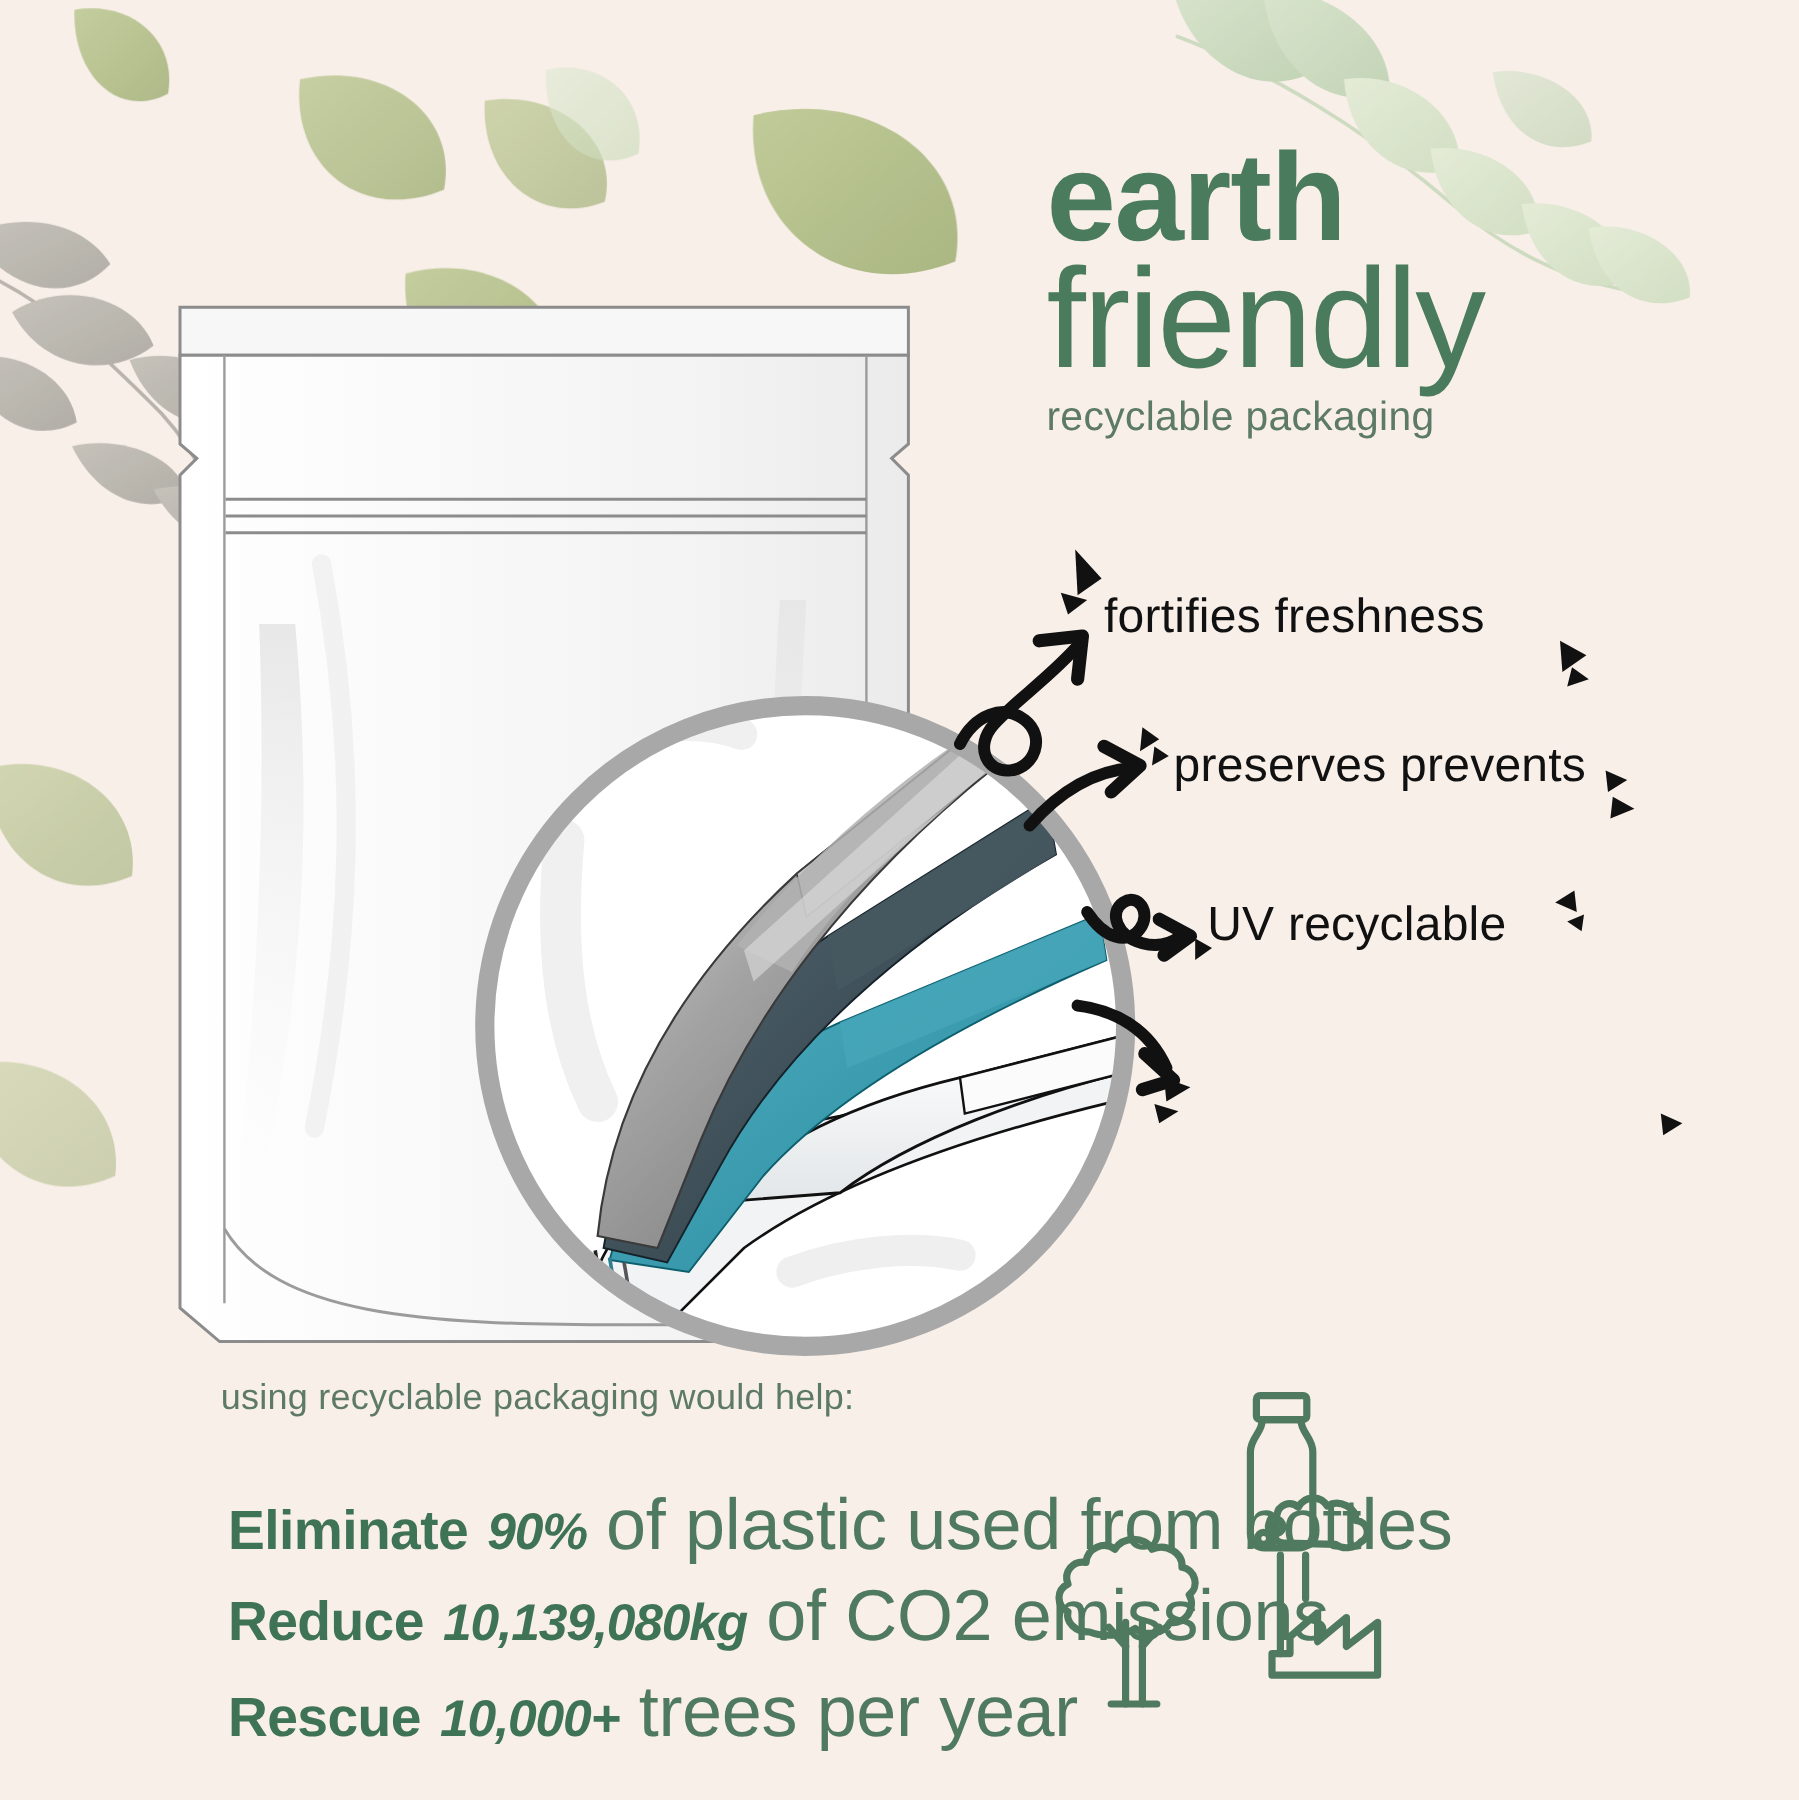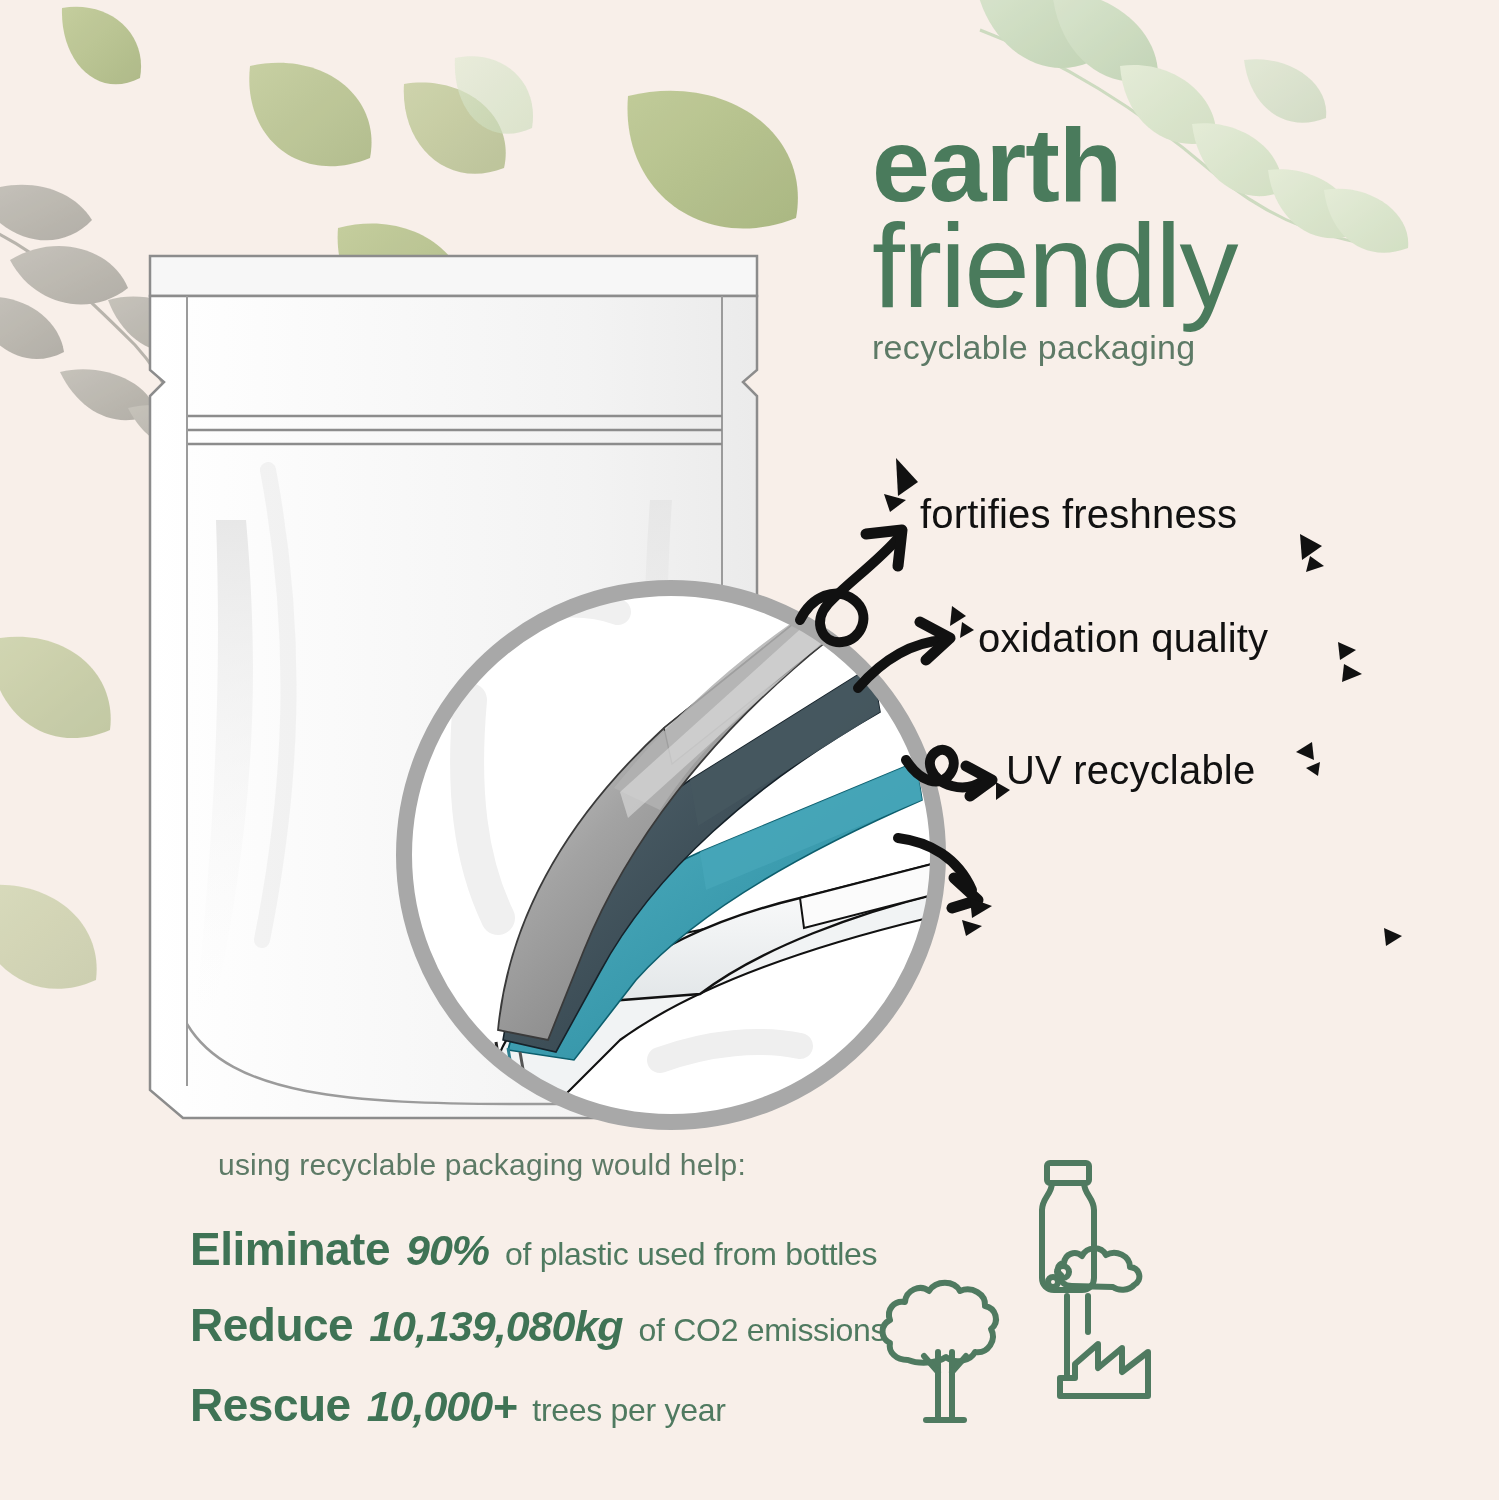--- a/index.html
+++ b/index.html
@@ -36,37 +36,37 @@
     font-weight:400;letter-spacing:0.2px;text-align:right;
   }
   #feat0{left:920px;top:492px;}
   #feat1{left:978px;top:616px;}
   #feat2{left:1006px;top:748px;}
   #feat3{left:998px;top:888px;}
 
   
   #statsIntro{
     position:absolute;left:184px;top:1148px;
-    font-size:30px;color:#5d7a66;letter-spacing:0.2px;margin-left:34px;
+    font-size:30px;color:#5d7a66;letter-spacing:0.2px;
   }
   .stat-row{position:absolute;left:190px;white-space:nowrap;}
   #stat0{top:1212px;}
   #stat1{top:1288px;}
   #stat2{top:1368px;}
   .stat-verb{
     font-size:46px;font-weight:700;color:#3f7355;
     letter-spacing:-0.5px;
   }
   .stat-num{
     font-size:43px;font-weight:700;color:#3f7355;
     letter-spacing:-1px;
     font-style:italic;
   }
   .stat-tail{
-    font-size:32px;font-weight:400;color:#4f7a60;
+    font-size:60px;font-weight:400;color:#4f7a60;
     letter-spacing:-0.3px;
     margin-top:24px;
   }
   .stat-inner{display:flex;align-items:baseline;gap:16px;}
 </style>
 </head>
 <body>
 
 <div id="stage">
 
@@ -298,21 +298,21 @@
     </g>
   </svg>
 
   <div id="headingBlock">
     <div id="hdrLine1">earth</div>
     <div id="hdrLine2">friendly</div>
     <div id="hdrSub">recyclable packaging</div>
   </div>
 
   <div class="feature-label" id="feat0">fortifies freshness</div>
-  <div class="feature-label" id="feat1">oxidation quality</div>
+  <div class="feature-label" id="feat1">preserves prevents</div>
   <div class="feature-label" id="feat2">UV recyclable</div>
 
   <div id="statsIntro">using recyclable packaging would help:</div>
 
   <div class="stat-row" id="stat0">
     <div class="stat-inner">
       <span class="stat-verb">Eliminate</span>
       <span class="stat-num">90%</span>
       <span class="stat-tail">of plastic used from bottles</span>
     </div>

